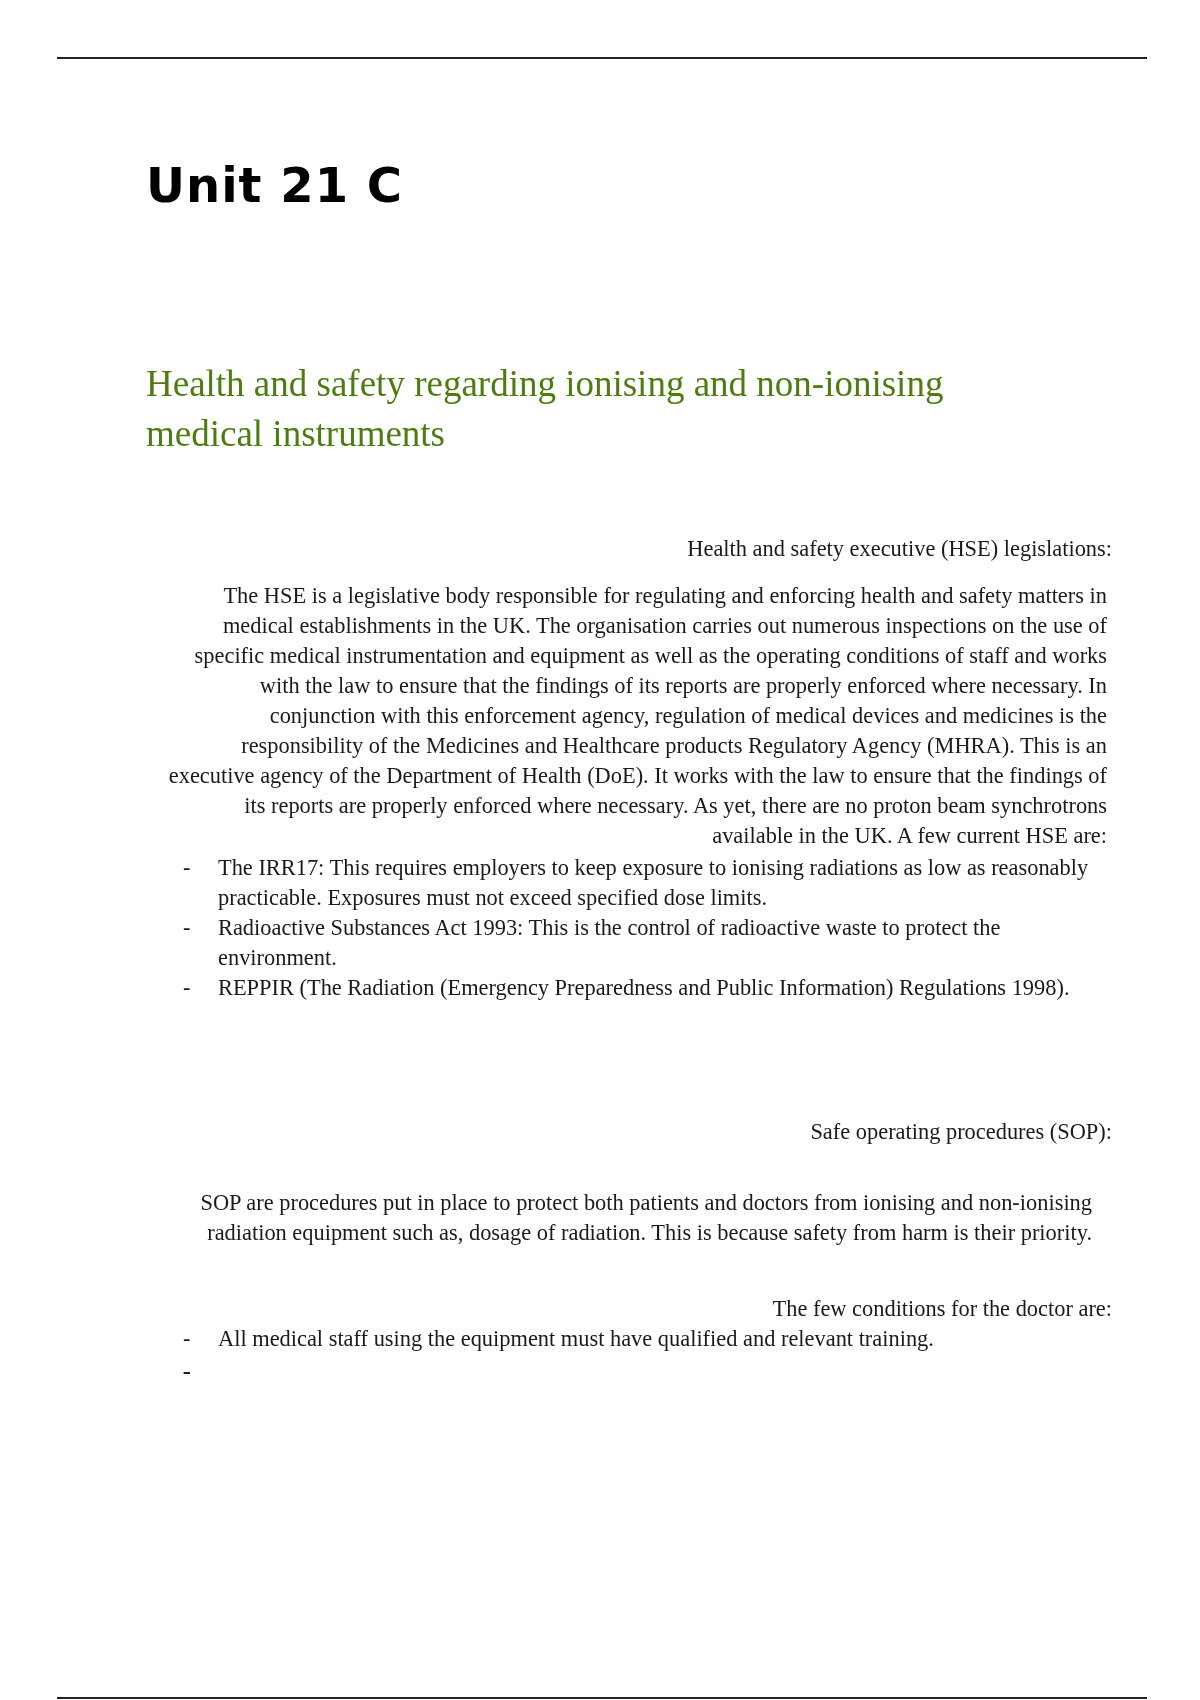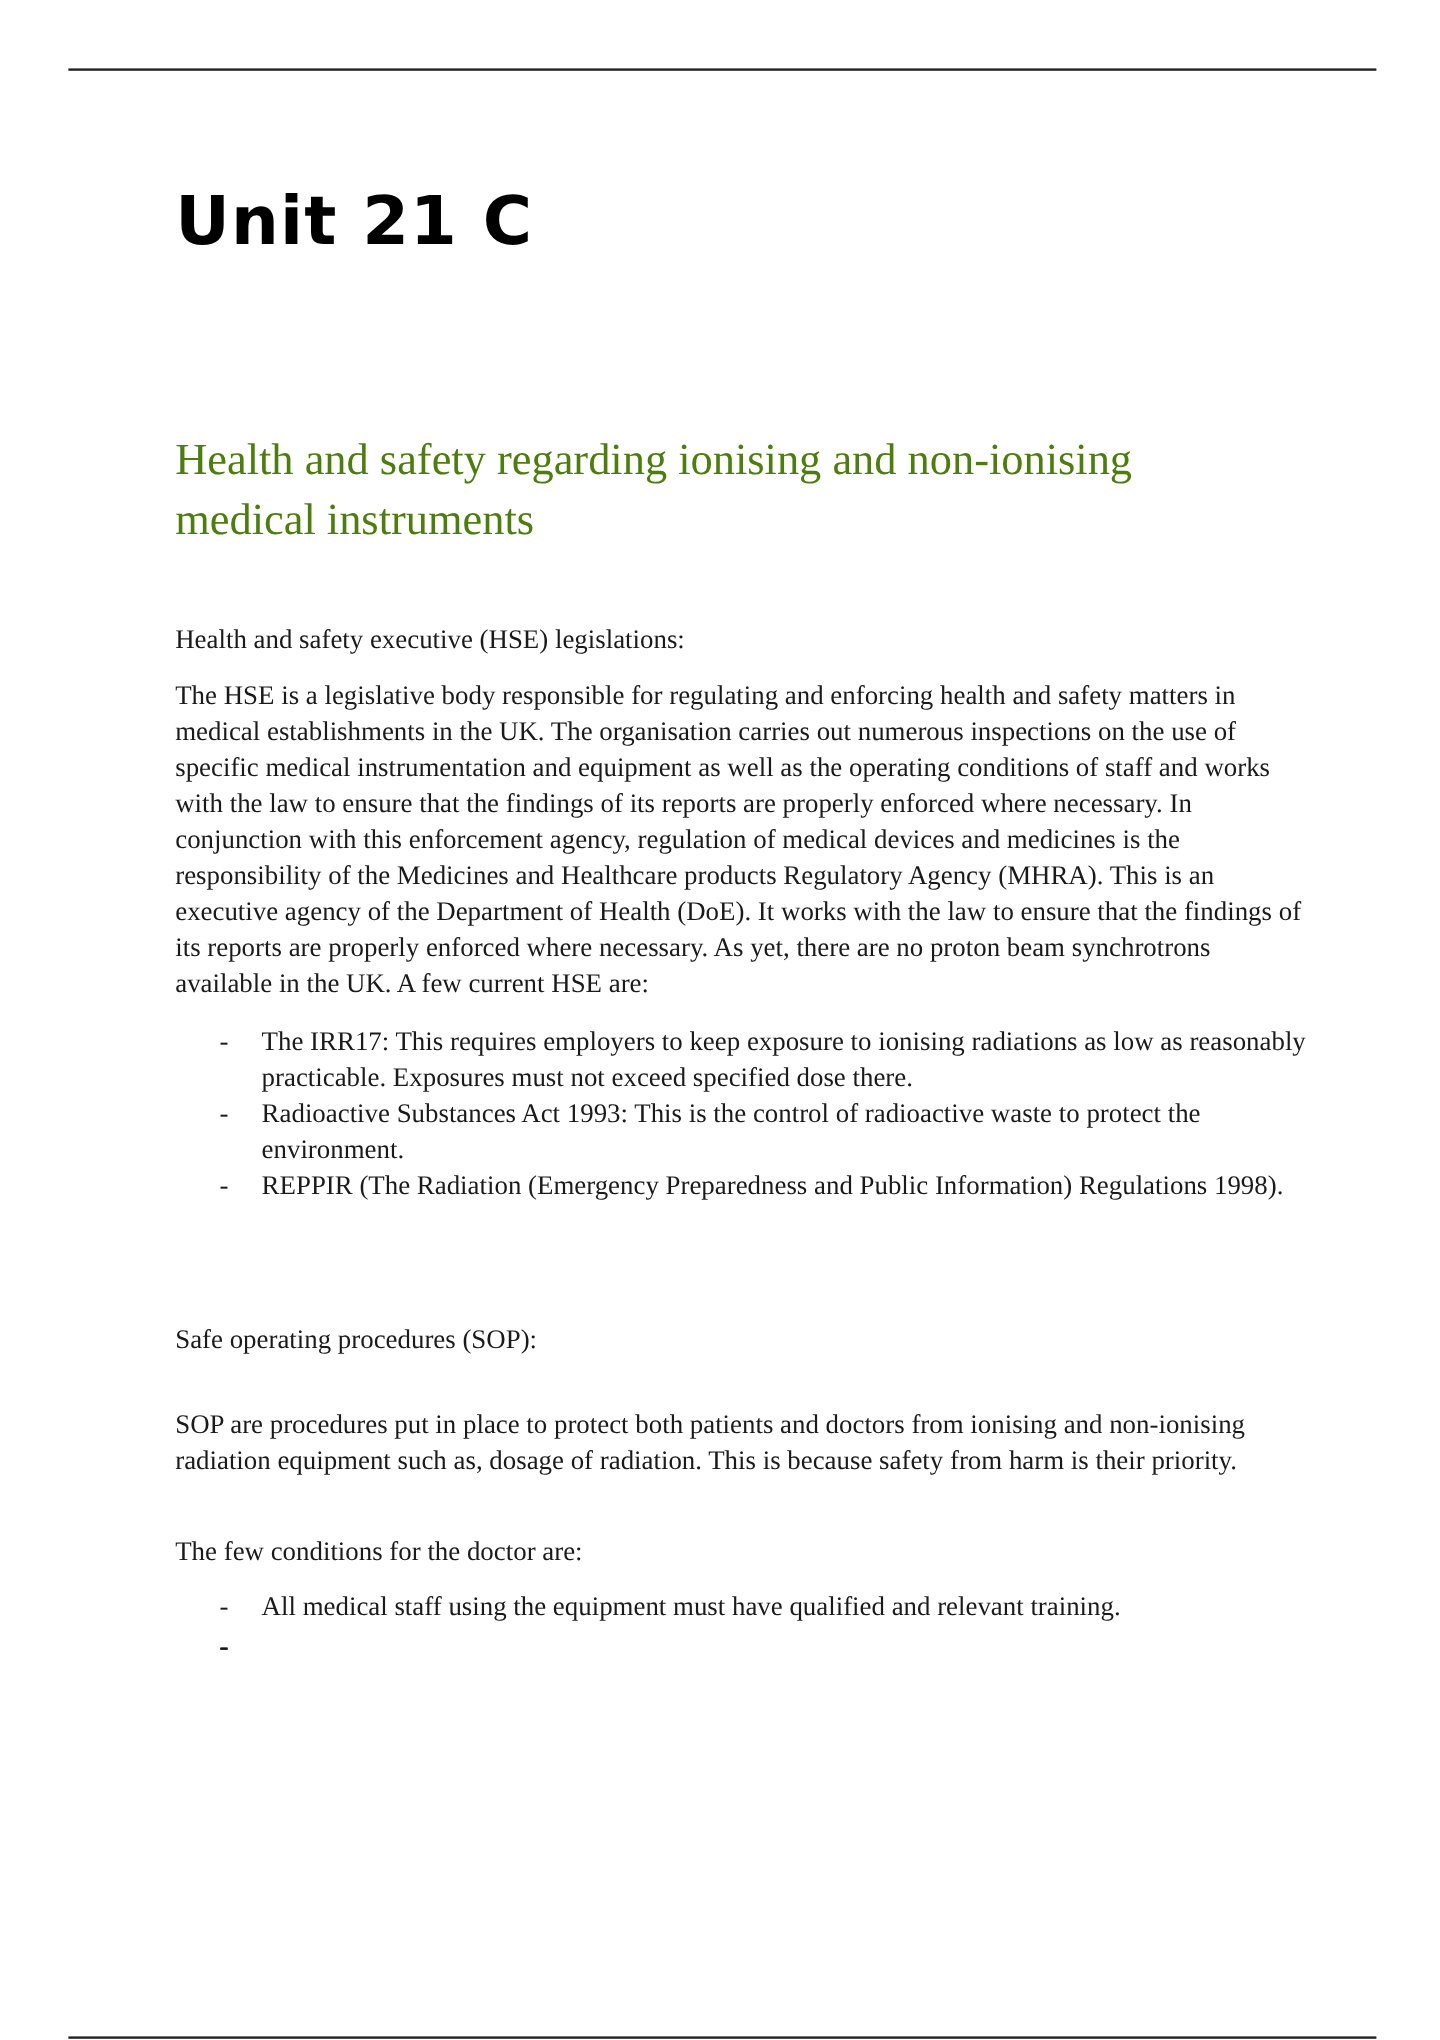--- a/index.html
+++ b/index.html
@@ -3,51 +3,51 @@
   <meta charset="utf-8">
   <style>
     html, body { margin: 0; padding: 0; background: #ffffff; }
     body { width: 1200px; height: 1700px; position: relative; overflow: hidden; color: #1a1a1a; }
     .rule { position: absolute; left: 57px; width: 1090px; height: 2px; background: #222; }
     .rule.top { top: 57px; }
     .rule.bottom { top: 1697px; }
     .title {
       position: absolute; left: 146px; top: 143px;
       font-family: "DejaVu Sans", sans-serif; font-weight: bold;
-      font-size: 56px; line-height: 84px; margin: 0; color: #000;
+      font-size: 48px; line-height: 84px; margin: 0; color: #000;
       letter-spacing: 1px;
     }
     .subtitle {
       position: absolute; left: 146px; top: 359px; width: 900px;
       font-family: "Liberation Serif", serif; font-size: 37px; line-height: 50px;
       margin: 0; font-weight: normal; color: #4d7c0f;
     }
     .serif { font-family: "Liberation Serif", serif; font-size: 22.4px; line-height: 30px; color: #1a1a1a; }
-    .block { position: absolute; left: 146px; width: 950px; margin: 0; }
+    .block { position: absolute; left: 146px; width: 950px; margin: 16px; text-align: right; }
     ul.dash { position: absolute; left: 146px; width: 950px; margin: 0; padding: 0; list-style: none; }
     ul.dash li { position: relative; padding-left: 72px; margin: 0; }
     ul.dash li .dash-mark { position: absolute; left: 37px; top: 0; }
   </style>
 </head>
 <body>
 
 <div class="rule top"></div>
 
 <h1 class="title">Unit 21 C</h1>
 
 <h2 class="subtitle">Health and safety regarding ionising and non-ionising medical instruments</h2>
 
 <p class="block serif" style="top:518px;">Health and safety executive (HSE) legislations:</p>
 
 <p class="block serif" style="top:565px; width:945px;">The HSE is a legislative body responsible for regulating and enforcing health and safety matters in medical establishments in the UK. The organisation carries out numerous inspections on the use of specific medical instrumentation and equipment as well as the operating conditions of staff and works with the law to ensure that the findings of its reports are properly enforced where necessary. In conjunction with this enforcement agency, regulation of medical devices and medicines is the responsibility of the Medicines and Healthcare products Regulatory Agency (MHRA). This is an executive agency of the Department of Health (DoE). It works with the law to ensure that the findings of its reports are properly enforced where necessary. As yet, there are no proton beam synchrotrons available in the UK. A few current HSE are:</p>
 
 <ul class="dash serif" style="top:853px;">
   <li style="margin-bottom:0;">
     <span class="dash-mark">-</span>
-    <span>The IRR17: This requires employers to keep exposure to ionising radiations as low as reasonably practicable. Exposures must not exceed specified dose there.</span>
+    <span>The IRR17: This requires employers to keep exposure to ionising radiations as low as reasonably practicable. Exposures must not exceed specified dose limits.</span>
   </li>
   <li>
     <span class="dash-mark">-</span>
     <span>Radioactive Substances Act 1993: This is the control of radioactive waste to protect the environment.</span>
   </li>
   <li>
     <span class="dash-mark">-</span>
     <span>REPPIR (The Radiation (Emergency Preparedness and Public Information) Regulations 1998).</span>
   </li>
 </ul>

